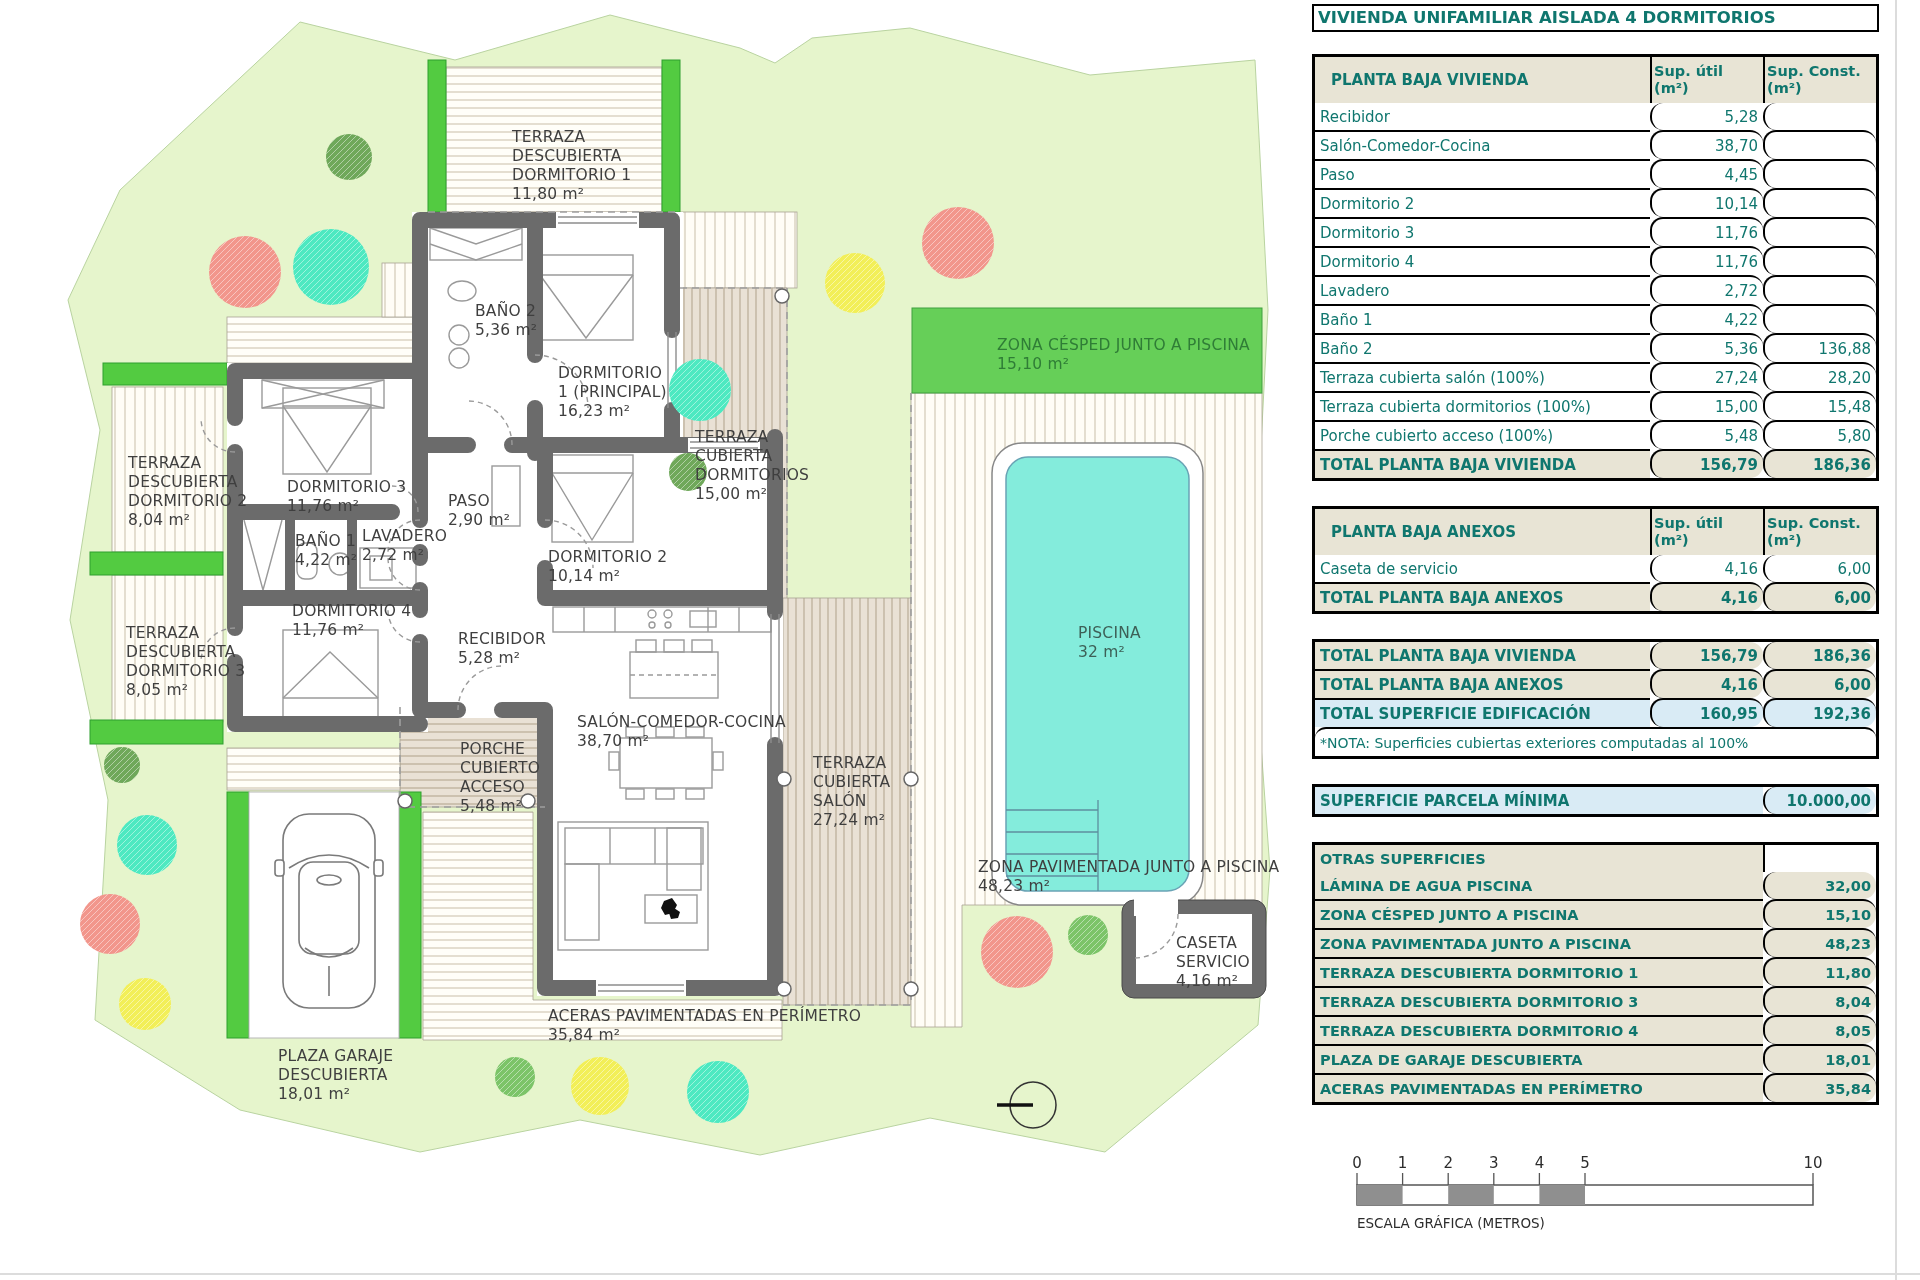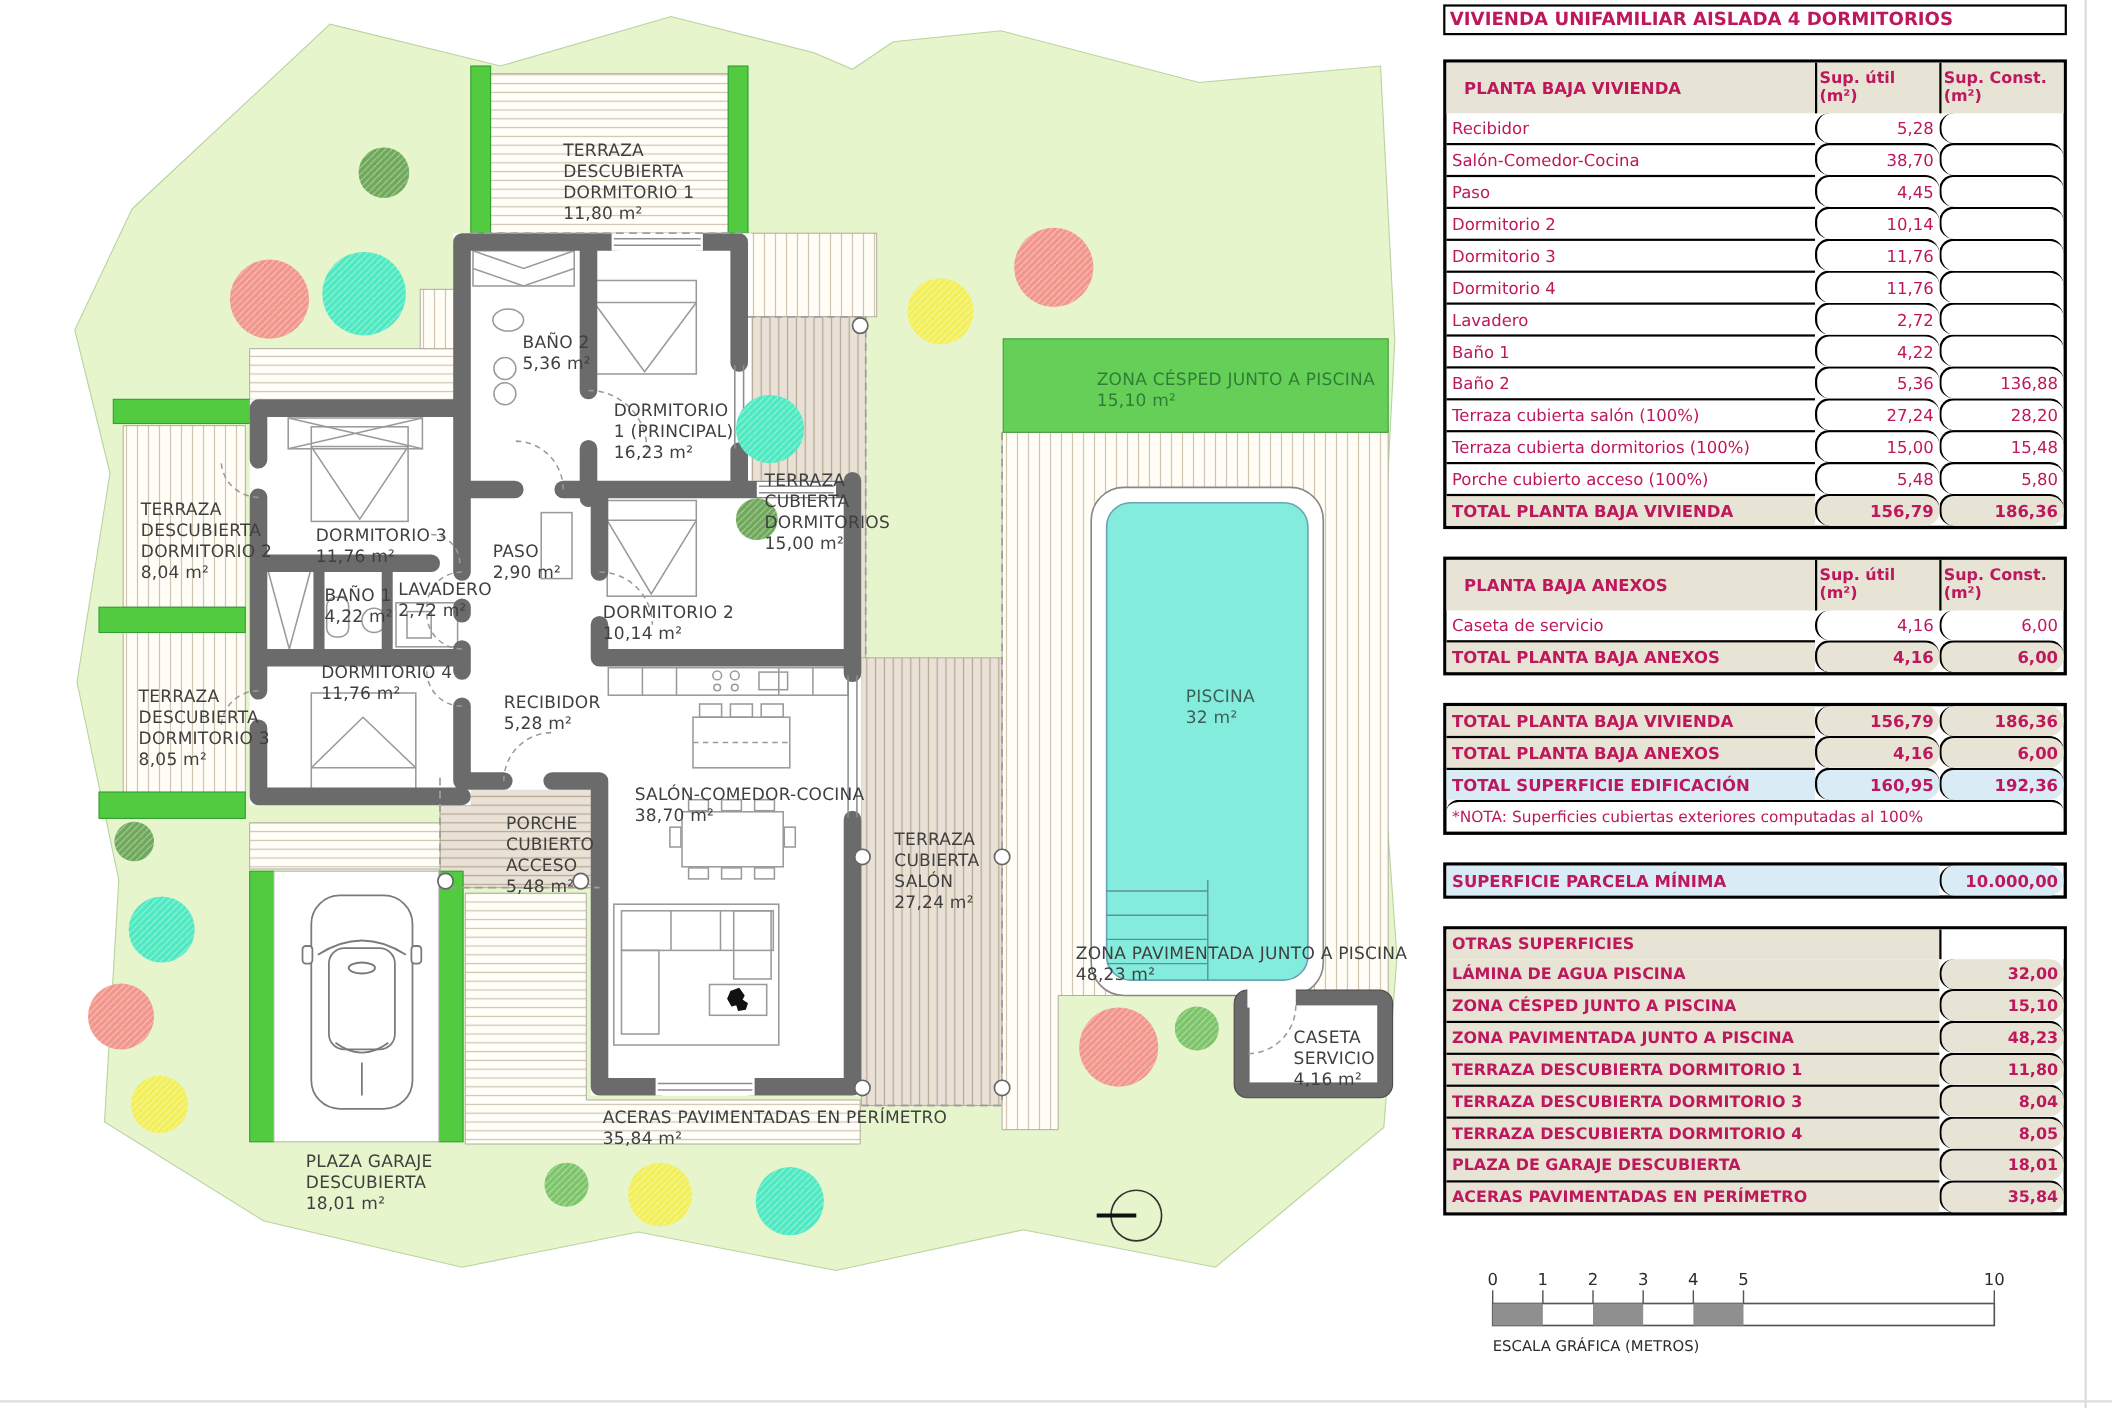--- a/index.html
+++ b/index.html
@@ -1,21 +1,21 @@
 <!DOCTYPE html>
 <html><head>
 <meta charset="utf-8">
 <style>
   html,body{margin:0;padding:0;background:#fff;width:1920px;height:1280px;
     font-family:"DejaVu Sans","Liberation Sans",sans-serif;overflow:hidden;position:relative;}
   #plan-wrap{position:absolute;left:0;top:0;width:1625px;height:1280px;}
   svg text{font-family:"DejaVu Sans","Liberation Sans",sans-serif;}
 
   
-  #panel{position:absolute;left:1312px;top:4px;width:567px;font-size:15px;color:#be185d;}
+  #panel{position:absolute;left:1312px;top:4px;width:567px;font-size:15px;color:#0f766e;}
   #panel .title{border:2px solid #000;font-weight:bold;font-size:16.5px;padding:2px 4px 3px 4px;margin-bottom:22px;}
   table.t{width:100%;border:3px solid #000;border-collapse:separate;border-spacing:0;table-layout:fixed;margin-bottom:25px;}
   table.t col.cl{width:335px;}  table.t col.cu{width:113px;} table.t col.cc{width:113px;}
   table.t td{border-top:2px solid #000;border-left:2px solid #000;padding:3px 5px;height:21px;vertical-align:middle;
     overflow:hidden;white-space:nowrap;}
   table.t td:first-child{border-left:0;}
   table.t tr:first-child td{border-top:0;}
   td.v{text-align:right;border-radius:13px;}
   tr.hdr td{background:#e8e4d5;font-weight:bold;height:40px;padding-left:16px;}
   tr.hdr td.ch{text-align:left;font-size:14.5px;line-height:1.2;padding:2px;}

